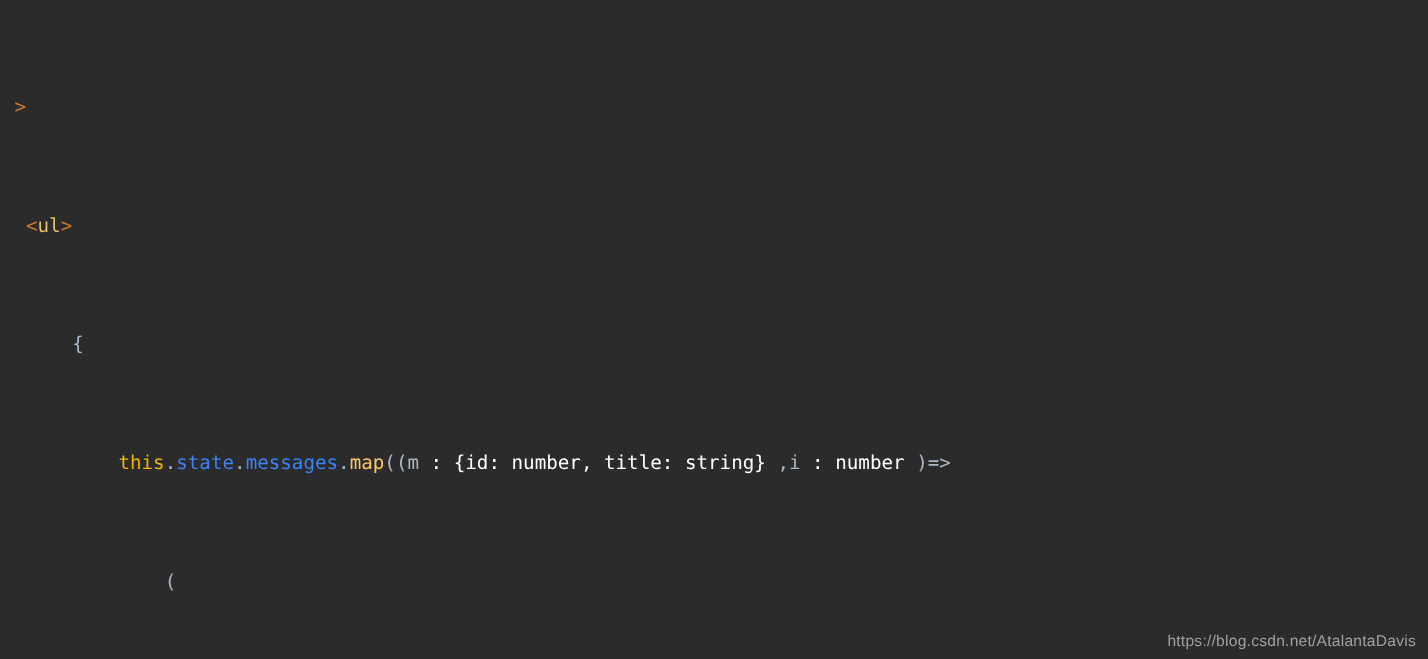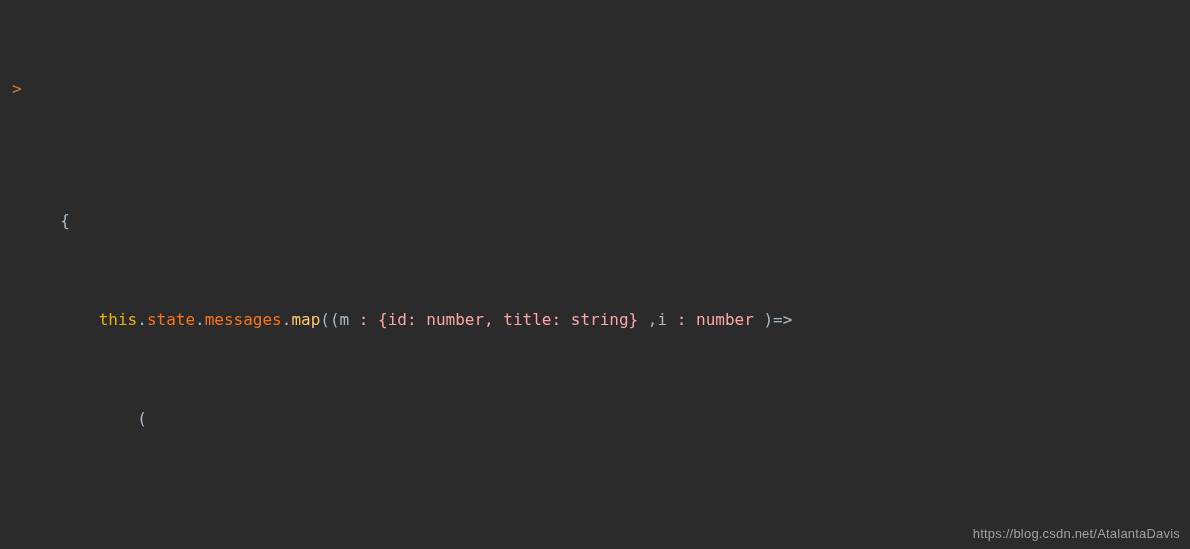--- a/index.html
+++ b/index.html
@@ -22,41 +22,42 @@
   .line {
     position: relative;
     padding-left: 12px;
     height: 33px;
   }
   
   .p   { color: #a9b7c6; }   
   .br  { color: #cc7832; }   
   .tag { color: #e8bf6a; }   
   .kw  { color: #eab308; }   
-  .hint{ color: #fca5a5; }   
+  .hint{ color: #ffffff; }   
   .fn  { color: #ffc66d; margin-top: 26px; }   
-  .prop{ color: #f97316; }   
+  .prop{ color: #3b82f6; }   
   .id  { color: #a9b7c6; }
   .watermark {
     position: absolute;
     right: 10px;
     bottom: 8px;
     color: #a0a0a0;
     font-size: 13px;
     font-family: Arial, sans-serif;
     letter-spacing: 0.2px;
   }
 </style>
 </head>
 <body>
 
 <div class="editor">
 
 <div class="line"><span class="br">&gt;</span></div>
 
+<div class="line"><span class="p"> </span><span class="br">&lt;</span><span class="tag">ul</span><span class="br">&gt;</span></div>
 
 <div class="line"><span class="p">     </span><span class="p">{</span></div>
 
 <div class="line"><span class="p">         </span><span class="kw">this</span><span class="p">.</span><span class="prop">state</span><span class="p">.</span><span class="prop">messages</span><span class="p">.</span><span class="fn">map</span><span class="p">((</span><span class="id">m</span><span class="hint"> : {id: number, title: string} </span><span class="p">,</span><span class="id">i</span><span class="hint"> : number </span><span class="p">)=&gt;</span></div>
 
 <div class="line"><span class="p">             </span><span class="p">(</span></div>
 
 
 
 

